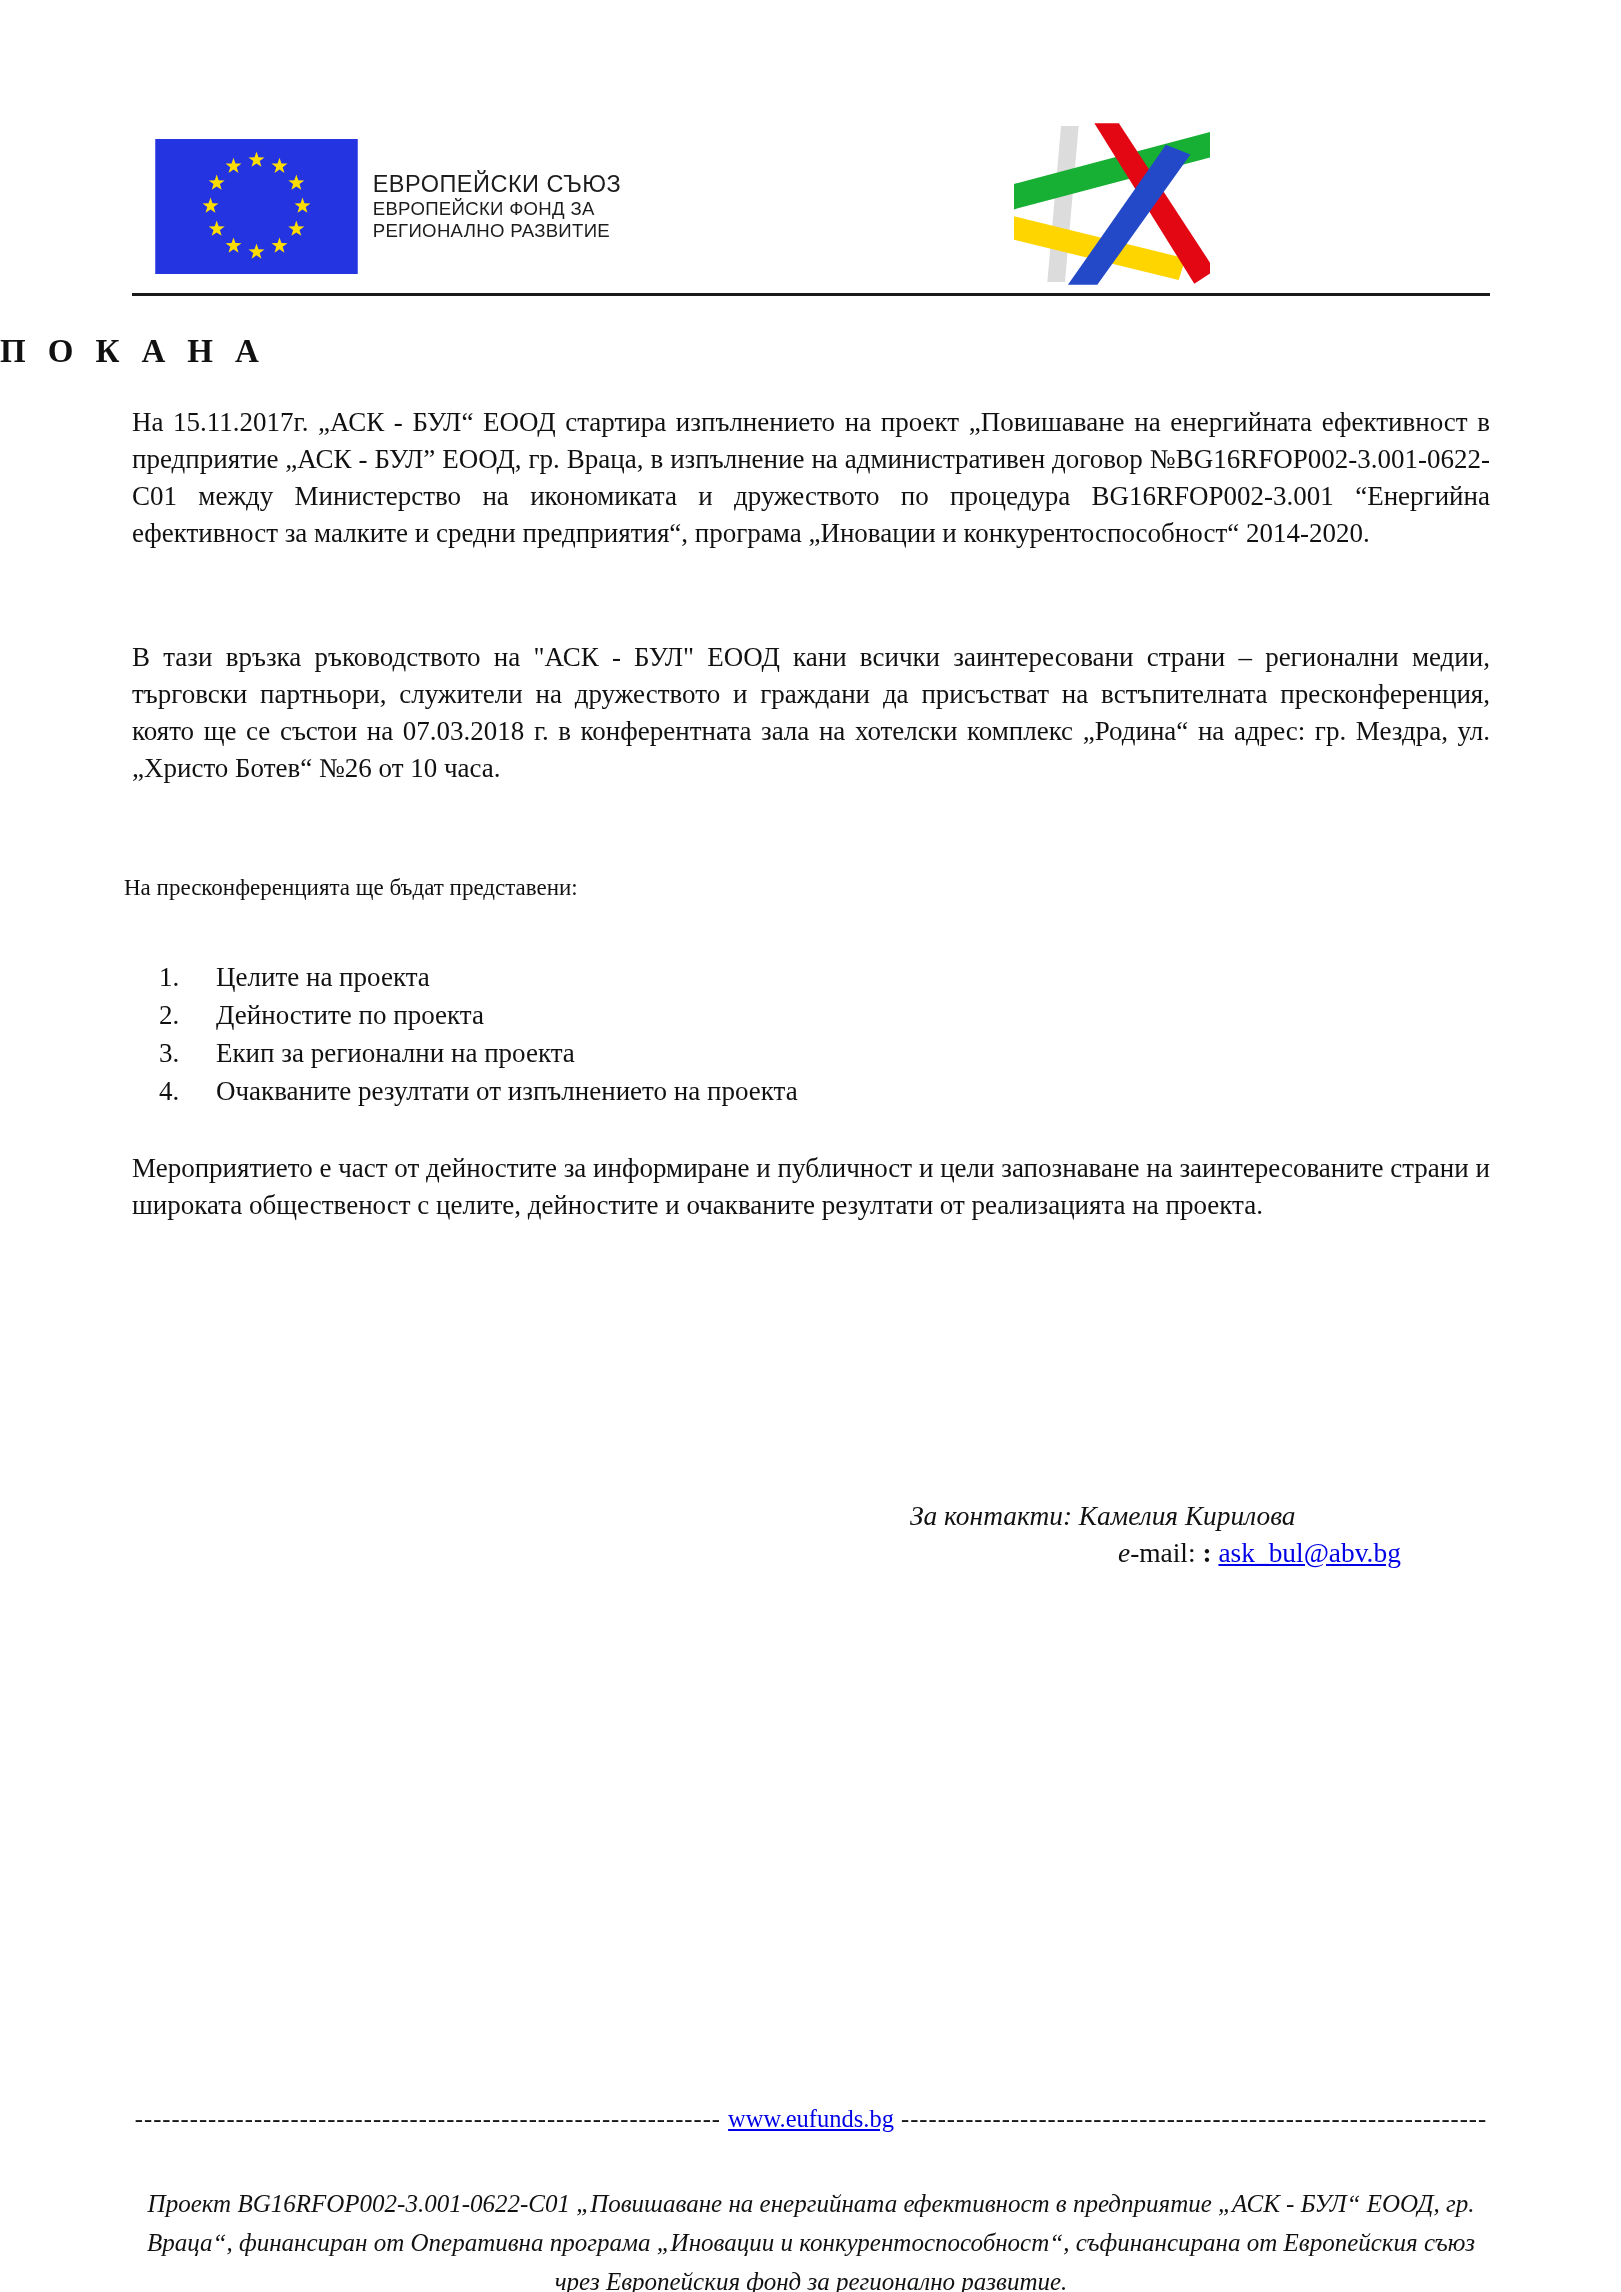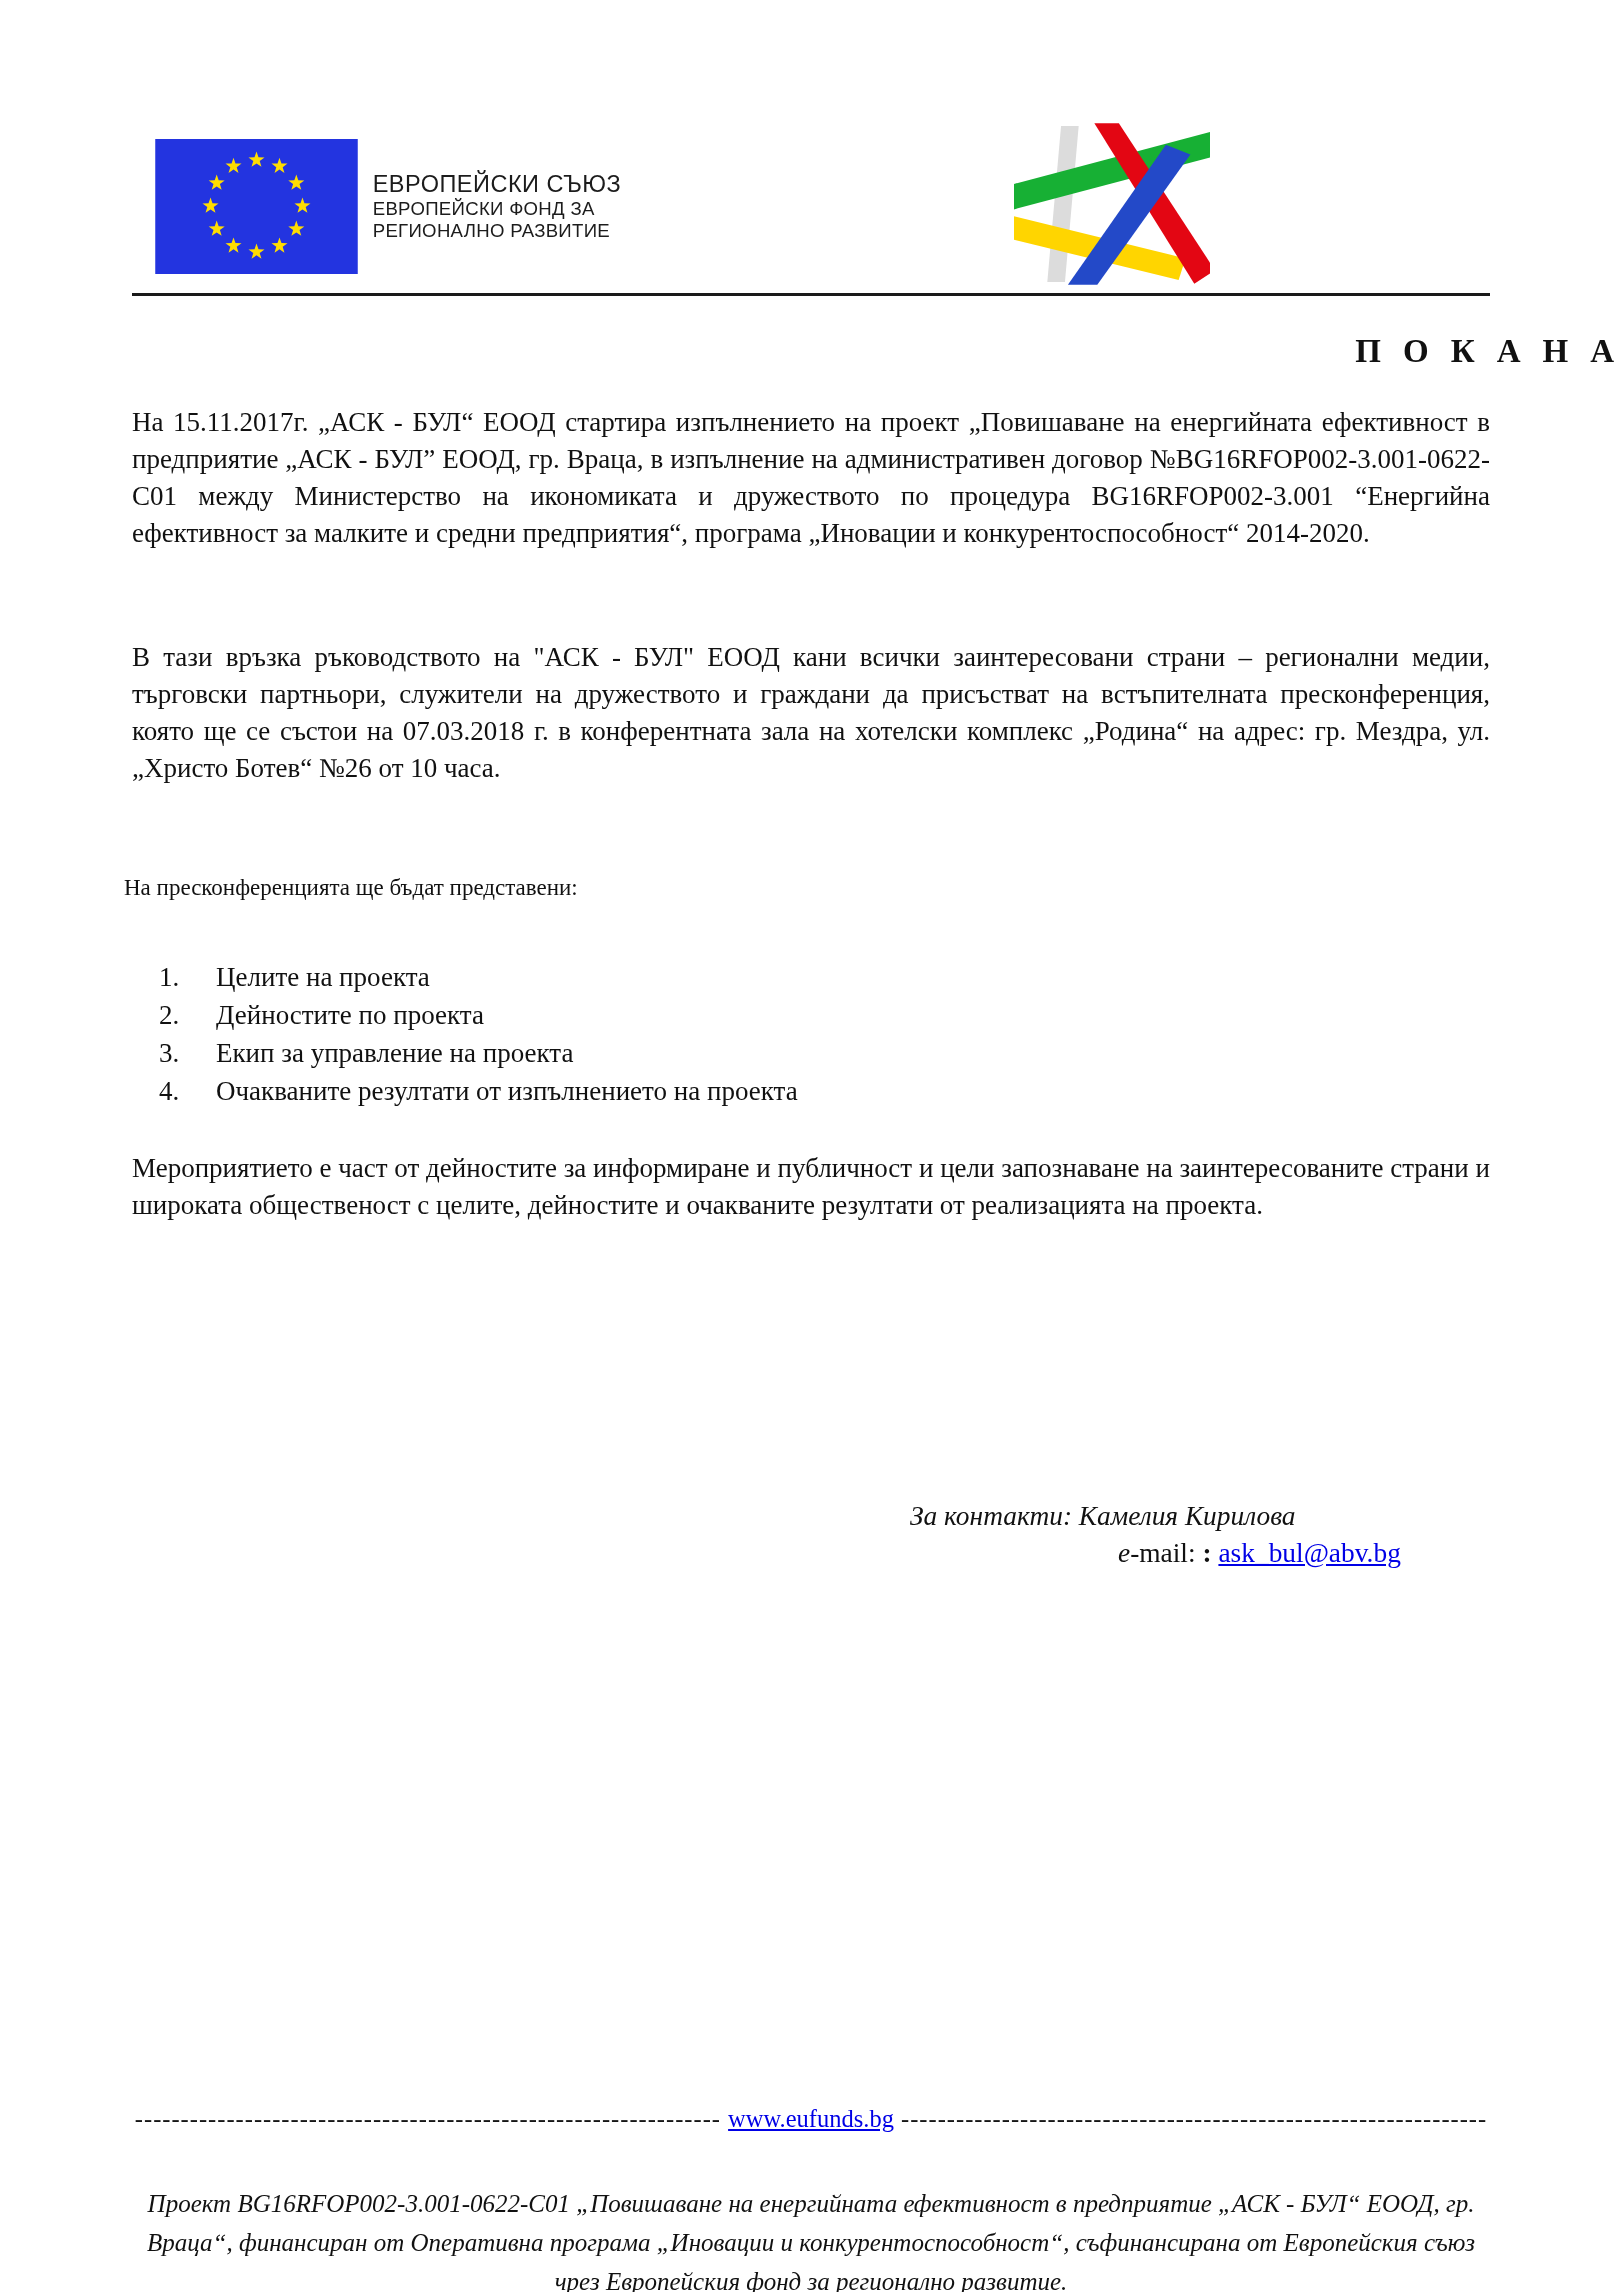--- a/index.html
+++ b/index.html
@@ -32,21 +32,21 @@
   .eu-text .l2,.eu-text .l3{font-size:18.6px;letter-spacing:0.3px;}
 
   .opic-logo{left:1014px;top:123px;display:flex;align-items:center;}
   .opic-text{margin-left:9.8px;font-family:"Liberation Sans","DejaVu Sans",sans-serif;}
   .opic-text .l1{font-size:11.8px;letter-spacing:3.9px;color:var(--opic_gray);margin-bottom:3.9px;white-space:nowrap;}
   .opic-text .l2,.opic-text .l3{font-size:20.6px;font-weight:bold;color:var(--opic_dark);line-height:1.32;white-space:nowrap;}
 
   .rule{left:132px;right:131px;top:293px;border-top:3.9px solid var(--rule);}
 
   
-  .title{left:0;right:0;top:333px;text-align:right;font-weight:bold;font-size:33px;letter-spacing:6.9px;}
+  .title{left:0;right:0;top:333px;text-align:left;font-weight:bold;font-size:33px;letter-spacing:6.9px;}
   .para{left:132px;width:1358px;font-size:27px;line-height:37px;text-align:justify;}
   .p1{top:404px;}
   .p2{top:639px;}
   .list-heading{left:124px;top:875px;font-size:23px;}
   .num-list{left:159px;top:958px;font-size:27px;line-height:38px;}
   .num-list .row{display:flex;}
   .num-list .num{width:57px;}
   .p3{top:1150px;}
 
   
@@ -114,21 +114,21 @@
   <div class="row">
     <span class="num">1.</span>
     <span>Целите на проекта</span>
   </div>
   <div class="row">
     <span class="num">2.</span>
     <span>Дейностите по проекта</span>
   </div>
   <div class="row">
     <span class="num">3.</span>
-    <span>Екип за управление на проекта</span>
+    <span>Екип за регионални на проекта</span>
   </div>
   <div class="row">
     <span class="num">4.</span>
     <span>Очакваните резултати от изпълнението на проекта</span>
   </div>
 </div>
 
 <p class="abs para p3">Мероприятието е част от дейностите за информиране и публичност и цели запознаване на заинтересованите страни и широката общественост с целите, дейностите и очакваните резултати от реализацията на проекта.</p>
 
 <div class="abs contacts">

